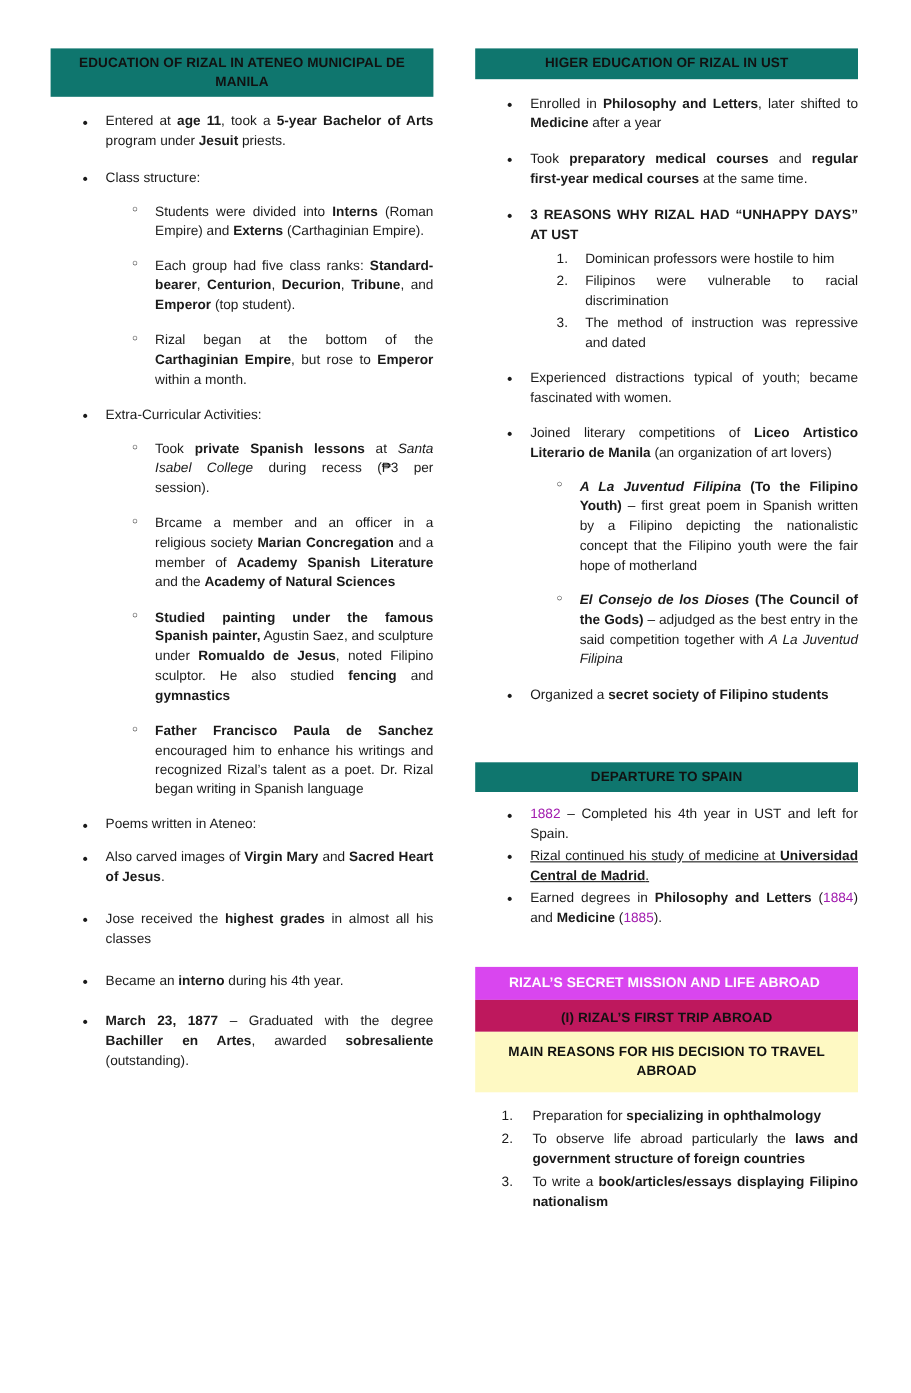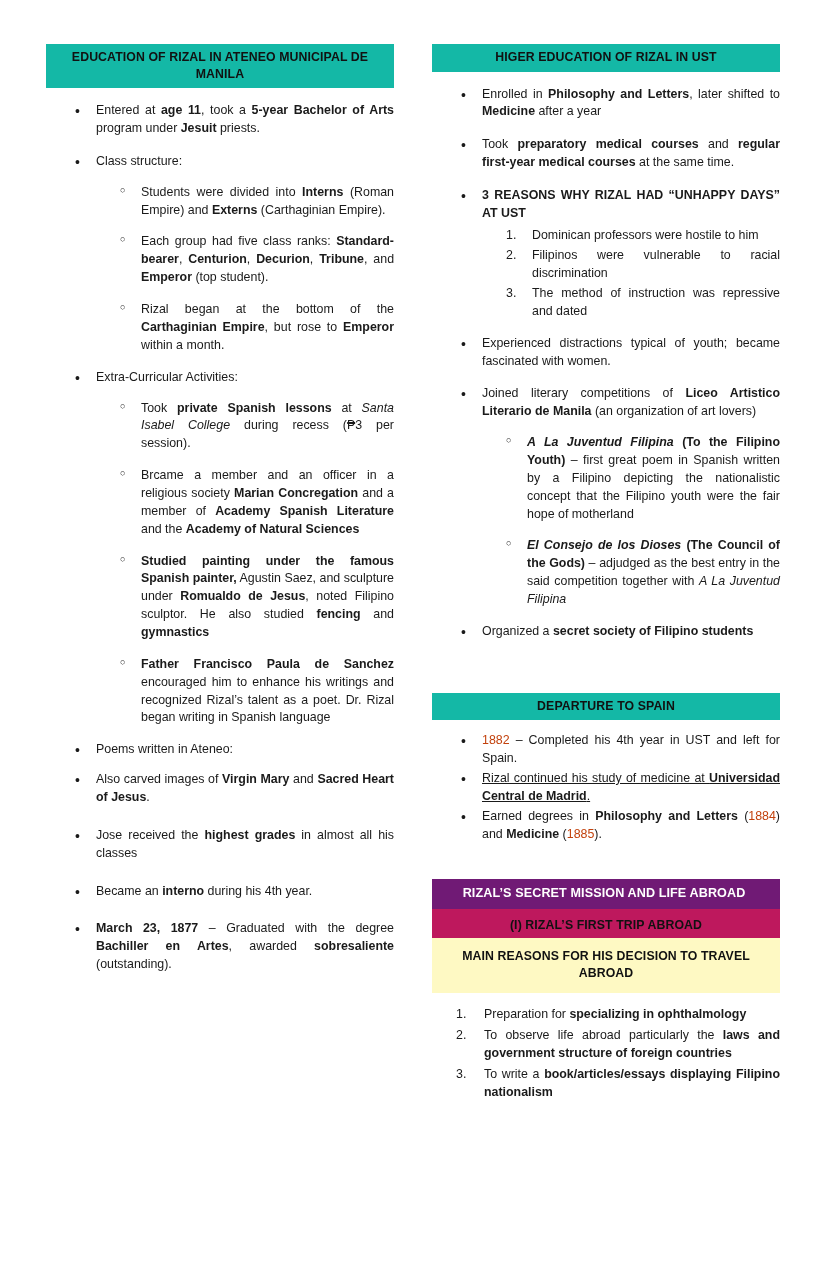--- a/index.html
+++ b/index.html
@@ -27,32 +27,32 @@
     padding: 44px 46px 0 46px;
     box-sizing: border-box;
   }
   .col {
     width: 348px;
     flex: 0 0 348px;
   }
 
   
   .banner {
-    background: #14b8a6;
+    background: #0f766e;
     color: #111111;
     font-weight: bold;
     font-size: 12.3px;
     line-height: 1.35;
     text-align: center;
     padding: 5px 6px 6px 6px;
     letter-spacing: 0.1px;
     box-sizing: border-box;
   }
   .banner.dark {
-    background: #701a75;
+    background: #d946ef;
     color: #ffffff;
     font-size: 12.6px;
     padding: 6px 6px 7px 2px;
   }
   .banner.sub {
     background: #be185d;
     padding-top: 8px;
     padding-bottom: 4px;
   }
   .banner.sub2 {
@@ -133,21 +133,21 @@
     padding-left: 22px;
   }
   ol.num.mainreasons > li {
     margin-bottom: 3px;
     padding-left: 30px;
   }
 
   .b { font-weight: bold; }
   .i { font-style: italic; }
   .bi { font-weight: bold; font-style: italic; }
-  .yr { color: #c2410c; }
+  .yr { color: #a21caf; }
   .gap-md { height: 36px; }
   .gap-xl { height: 52px; }
 </style>
 </head>
 <body>
 
 <div class="page">
   <div class="columns">
 
     <div class="col">

